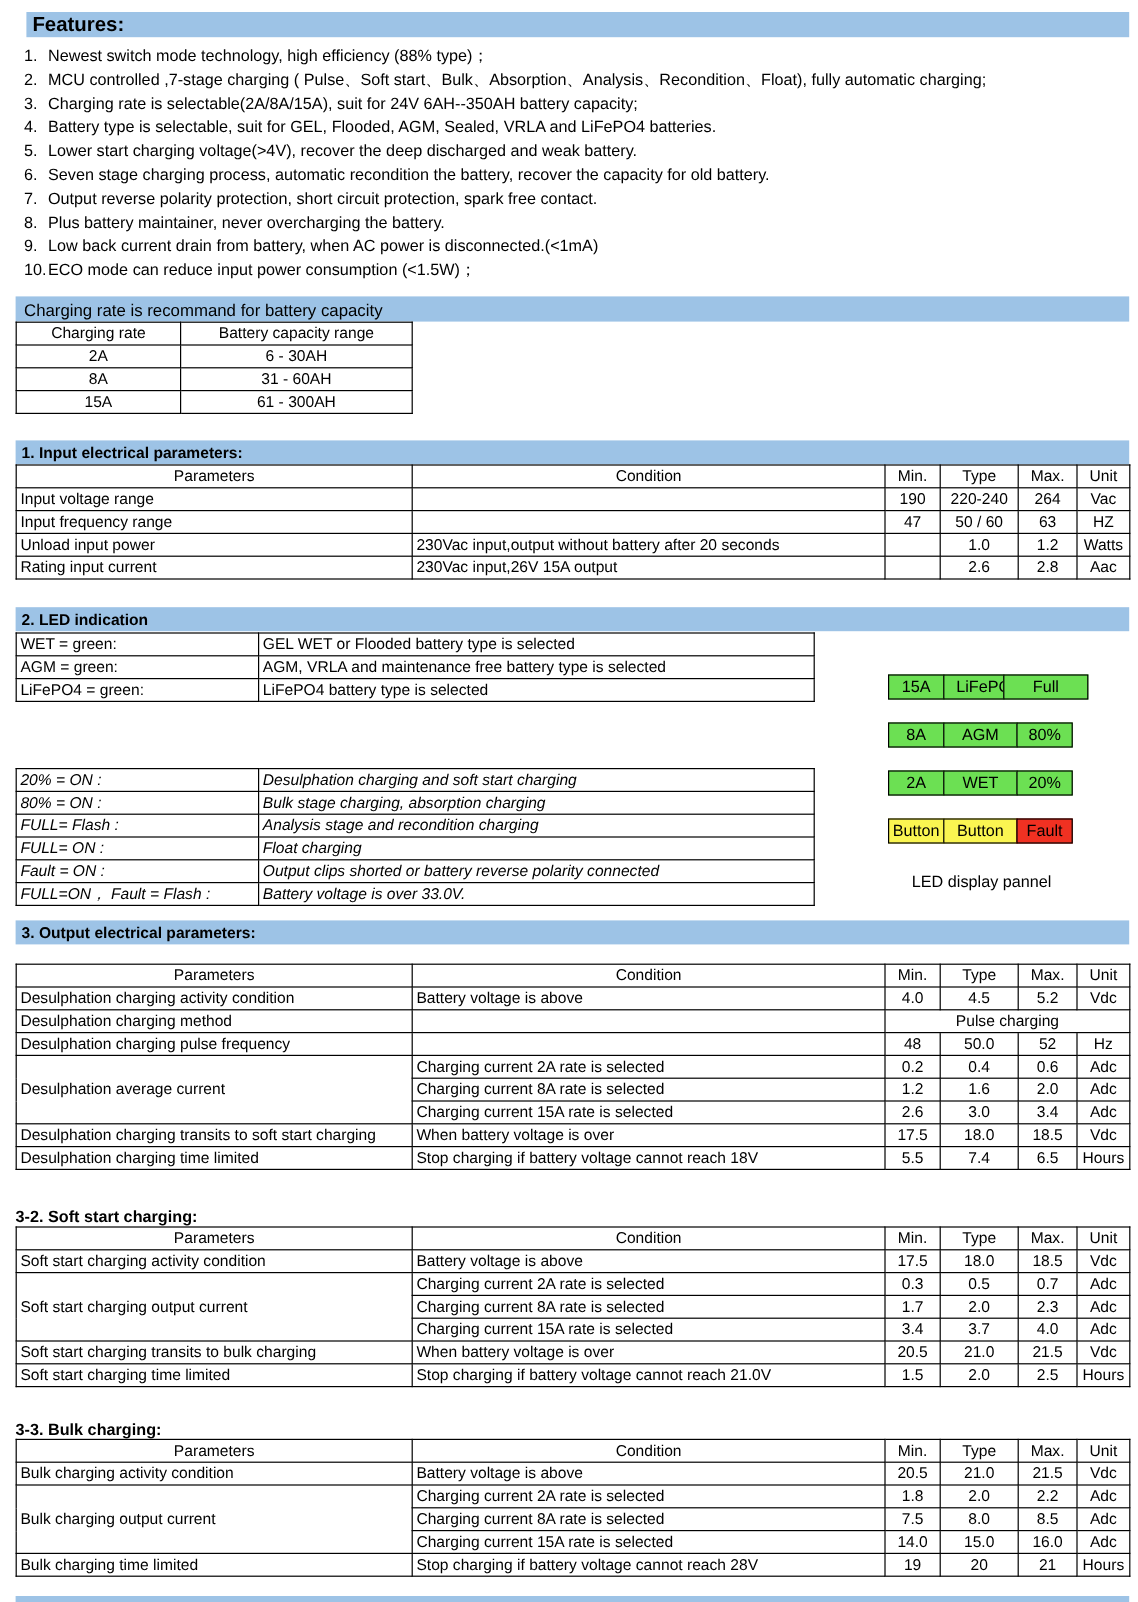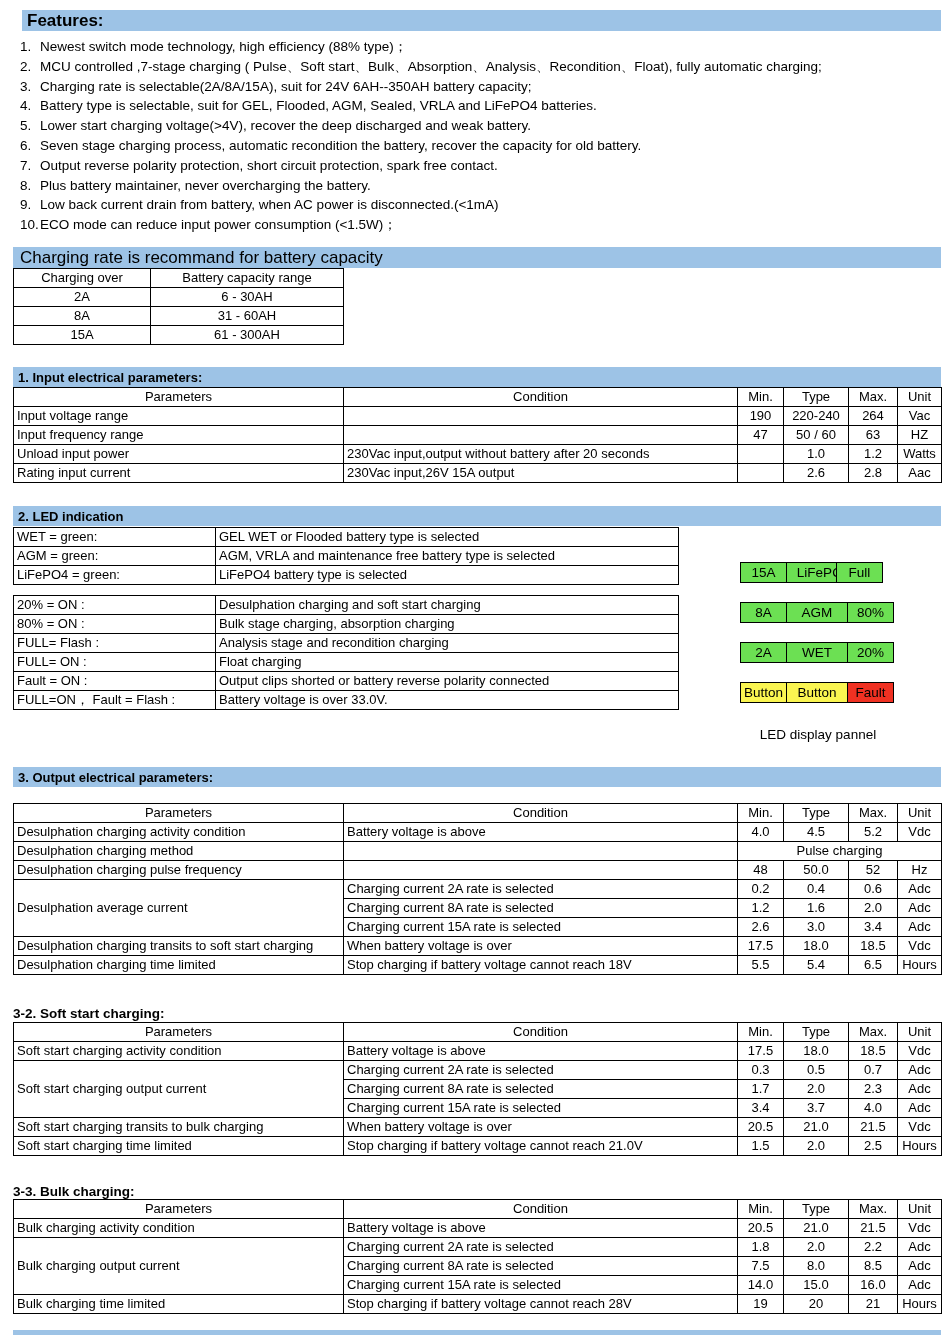--- a/index.html
+++ b/index.html
@@ -7,21 +7,21 @@
     width:948px;height:1335px;position:relative;background:#ffffff;
     font-family:"Liberation Sans","DejaVu Sans",sans-serif;color:#000;
   }
   .abs{position:absolute;}
   .bar{
     background:var(--color-header-bar,#9DC3E6);
     box-sizing:border-box;display:flex;align-items:center;
     padding-left:5px;font-size:13px;font-weight:bold;
   }
   .bar.big{font-size:17px;}
-  .bar.plain{font-size:17px;font-weight:normal;padding-left:7px;}
+  .bar.plain{font-size:14px;font-weight:normal;padding-left:7px;}
   .sub{font-weight:bold;font-size:13.5px;white-space:nowrap;}
   .feat{font-size:13.5px;display:flex;line-height:19.8px;white-space:nowrap;}
   .feat .n{min-width:20px;}
   table.spec{border-collapse:collapse;table-layout:fixed;background:#fff;}
   table.spec td{
     border:1px solid var(--color-border,#000);
     font-size:13px;height:19px;padding:0 3px;text-align:center;
     white-space:nowrap;overflow:hidden;box-sizing:border-box;line-height:1.05;
   }
   table.spec td.l{text-align:left;}
@@ -89,21 +89,21 @@
 <div class="abs bar plain" style="top:247px;left:13px;width:928px;height:21px;">
   <span>Charging rate is recommand for battery capacity</span>
 </div>
 <table class="abs spec" style="top:268px;left:13px;width:330px;">
   <colgroup>
       <col style="width:137px">
       <col style="width:193px">
     </colgroup>
   <tbody>
       <tr>
-    <td>Charging over</td>
+    <td>Charging rate</td>
     <td>Battery capacity range</td>
   </tr>
   <tr>
     <td>2A</td>
     <td>6 - 30AH</td>
   </tr>
   <tr>
     <td>8A</td>
     <td>31 - 60AH</td>
   </tr>
@@ -186,21 +186,21 @@
   <tr>
     <td class="l">AGM  = green:</td>
     <td class="l">AGM, VRLA and maintenance free battery type is selected</td>
   </tr>
   <tr>
     <td class="l">LiFePO4  = green:</td>
     <td class="l">LiFePO4 battery type is selected</td>
   </tr>
 </tbody>
   </table>
-<table class="abs spec" style="top:595px;left:13px;width:665px;">
+<table class="abs spec" style="top:640px;left:13px;width:665px;font-style:italic;">
   <colgroup>
       <col style="width:202px">
       <col style="width:463px">
     </colgroup>
   <tbody>
       <tr>
     <td class="l">20%  = ON :</td>
     <td class="l">Desulphation charging and soft start charging</td>
   </tr>
   <tr>
@@ -222,21 +222,21 @@
   <tr>
     <td class="l">FULL=ON， Fault = Flash :</td>
     <td class="l">Battery voltage is over 33.0V.</td>
   </tr>
 </tbody>
   </table>
 
 <div class="led-row" style="top:562px;left:740px;">
   <div class="led-cell bg-g" style="width:47px;">15A</div>
   <div class="led-cell bg-g" style="width:51px;padding-left:24px;">LiFePO4</div>
-  <div class="led-cell bg-g" style="width:47px;text-align:center;">Full</div>
+  <div class="led-cell bg-g" style="width:71px;text-align:center;">Full</div>
 </div>
 <div class="led-row" style="top:602px;left:740px;">
   <div class="led-cell bg-g" style="width:47px;">8A</div>
   <div class="led-cell bg-g" style="width:62px;">AGM</div>
   <div class="led-cell bg-g" style="width:47px;">80%</div>
 </div>
 <div class="led-row" style="top:642px;left:740px;">
   <div class="led-cell bg-g" style="width:47px;">2A</div>
   <div class="led-cell bg-g" style="width:62px;">WET</div>
   <div class="led-cell bg-g" style="width:47px;">20%</div>
@@ -319,21 +319,21 @@
     <td class="l">When battery voltage is over</td>
     <td>17.5</td>
     <td>18.0</td>
     <td>18.5</td>
     <td>Vdc</td>
   </tr>
   <tr>
     <td class="l">Desulphation charging time limited</td>
     <td class="l">Stop charging if battery voltage cannot reach 18V</td>
     <td>5.5</td>
-    <td>5.4</td>
+    <td>7.4</td>
     <td>6.5</td>
     <td>Hours</td>
   </tr>
 </tbody>
   </table>
 
 <div class="abs sub" style="top:1006px;left:13px;">3-2.  Soft start charging:</div>
 <table class="abs spec" style="top:1022px;left:13px;width:928px;">
   <colgroup>
       <col style="width:330px">

